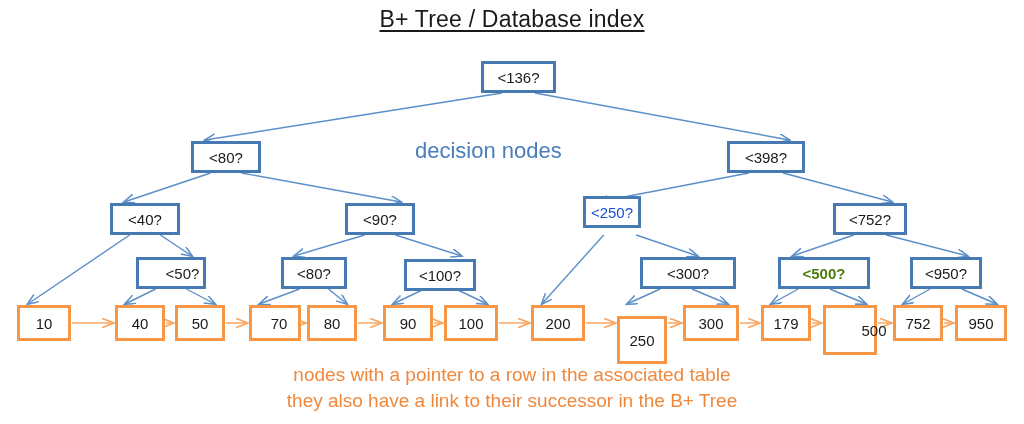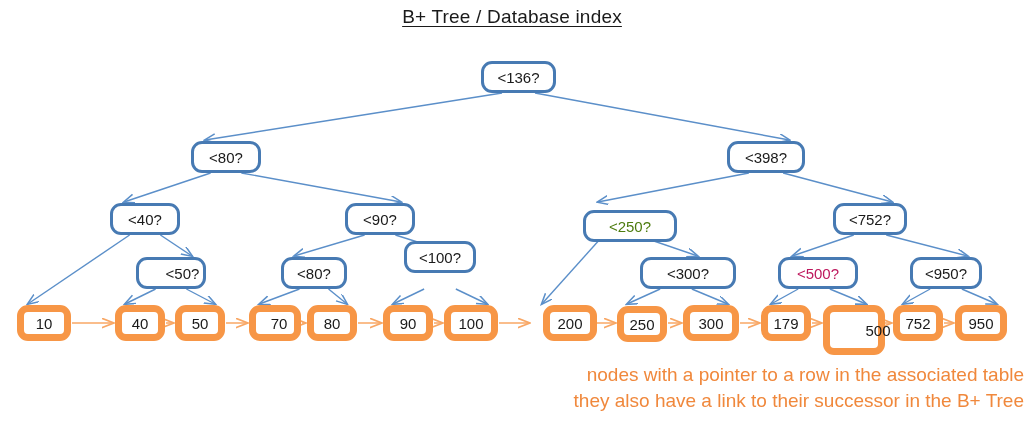--- a/index.html
+++ b/index.html
@@ -14,21 +14,21 @@
     background: #ffffff;
     overflow: hidden;
     font-family: "Liberation Sans", sans-serif;
   }
   #title {
     position: absolute;
     top: 6px;
     left: 0;
     width: 1024px;
     text-align: center;
-    font-size: 19px;
+    font-size: 23px;
     color: #1a1a1a;
     text-decoration: underline;
     text-underline-offset: 3px;
     letter-spacing: 0.2px;
   }
   svg#wires {
     position: absolute;
     top: 0;
     left: 0;
     width: 1024px;
@@ -38,45 +38,44 @@
   .node {
     position: absolute;
     box-sizing: border-box;
     display: flex;
     align-items: center;
     justify-content: center;
     background: #ffffff;
     font-size: 15px;
     color: #1a1a1a;
     white-space: nowrap;
-    border-radius: 11px;
   }
   .decision {
     border: 3px solid #477ab3;
     height: 32px;
   }
   .leaf {
-    border: 7px solid #14532d;
+    border: 3px solid #14532d;
     height: 36px;
     font-size: 15px;
   }
   #decision-label {
     position: absolute;
     left: 415px;
     top: 138px;
     font-size: 22px;
     color: #4a7ebb;
     white-space: nowrap;
   }
   #caption {
     position: absolute;
     left: 0;
     top: 362px;
     width: 1024px;
-    text-align: right;
+    text-align: center;
     color: #f0883c;
     font-size: 19px;
     line-height: 26px;
   }
   #caption div { white-space: nowrap; }
 </style>
 </head>
 <body>
 
 <div id="canvas">
@@ -136,45 +135,46 @@
         <line x1="944" y1="323" x2="953" y2="323" stroke="#f8a765" stroke-width="1.5" marker-end="url(#arrow-orange)"></line>
       </g>
   </svg>
 
   <div id="decision-node-layer">
       <div class="node decision" style="left: 481px; top: 61px; width: 75px; border-color: rgb(71, 122, 179); color: rgb(26, 26, 26);">&lt;136?</div>
       <div class="node decision" style="left: 191px; top: 141px; width: 70px; border-color: rgb(71, 122, 179); color: rgb(26, 26, 26);">&lt;80?</div>
       <div class="node decision" style="left: 727px; top: 141px; width: 78px; border-color: rgb(71, 122, 179); color: rgb(26, 26, 26);">&lt;398?</div>
       <div class="node decision" style="left: 110px; top: 203px; width: 70px; border-color: rgb(71, 122, 179); color: rgb(26, 26, 26);">&lt;40?</div>
       <div class="node decision" style="left: 345px; top: 203px; width: 70px; border-color: rgb(71, 122, 179); color: rgb(26, 26, 26);">&lt;90?</div>
-      <div class="node decision" style="left: 583px; top: 210px; width: 94px; border-color: rgb(71, 122, 179); color: #4d7c0f;">&lt;250?</div>
+      <div class="node decision" style="left: 583px; top: 196px; width: 58px; border-color: rgb(71, 122, 179); color: #1d4ed8;">&lt;250?</div>
       <div class="node decision" style="left: 833px; top: 203px; width: 74px; border-color: rgb(71, 122, 179); color: rgb(26, 26, 26);">&lt;752?</div>
       <div class="node decision" style="left: 136px; top: 257px; width: 70px; border-color: rgb(71, 122, 179); color: rgb(26, 26, 26); padding-left: 23px;">&lt;50?</div>
       <div class="node decision" style="left: 281px; top: 257px; width: 66px; border-color: rgb(71, 122, 179); color: rgb(26, 26, 26);">&lt;80?</div>
-      <div class="node decision" style="left: 404px; top: 241px; width: 72px; border-color: rgb(71, 122, 179); color: rgb(26, 26, 26);">&lt;100?</div>
+      <div class="node decision" style="left: 404px; top: 259px; width: 72px; border-color: rgb(71, 122, 179); color: rgb(26, 26, 26);">&lt;100?</div>
       <div class="node decision" style="left: 640px; top: 257px; width: 96px; border-color: rgb(71, 122, 179); color: rgb(26, 26, 26);">&lt;300?</div>
-      <div class="node decision" style="left: 778px; top: 257px; width: 80px; border-color: rgb(71, 122, 179); color: #be185d;">&lt;500?</div>
+      <div class="node decision" style="left: 778px; top: 257px; width: 92px; border-color: rgb(71, 122, 179); color: #4d7c0f; font-weight: bold;">&lt;500?</div>
       <div class="node decision" style="left: 910px; top: 257px; width: 72px; border-color: rgb(71, 122, 179); color: rgb(26, 26, 26);">&lt;950?</div>
     </div>
   <div id="leaf-node-layer">
       <div class="node leaf" style="left: 17px; top: 305px; width: 54px; height: 36px; border-color: rgb(247, 150, 70);">10</div>
       <div class="node leaf" style="left: 115px; top: 305px; width: 50px; height: 36px; border-color: rgb(247, 150, 70);">40</div>
       <div class="node leaf" style="left: 175px; top: 305px; width: 50px; height: 36px; border-color: rgb(247, 150, 70);">50</div>
       <div class="node leaf" style="left: 249px; top: 305px; width: 52px; height: 36px; border-color: rgb(247, 150, 70); padding-left: 8px;">70</div>
       <div class="node leaf" style="left: 307px; top: 305px; width: 50px; height: 36px; border-color: rgb(247, 150, 70);">80</div>
       <div class="node leaf" style="left: 383px; top: 305px; width: 50px; height: 36px; border-color: rgb(247, 150, 70);">90</div>
       <div class="node leaf" style="left: 444px; top: 305px; width: 54px; height: 36px; border-color: rgb(247, 150, 70);">100</div>
-      <div class="node leaf" style="left: 531px; top: 305px; width: 54px; height: 36px; border-color: rgb(247, 150, 70); margin-left: 12px;">200</div>
-      <div class="node leaf" style="left: 617px; top: 306px; width: 50px; height: 36px; border-color: rgb(247, 150, 70);">250</div>
+      <div class="node leaf" style="left: 531px; top: 305px; width: 54px; height: 36px; border-color: rgb(247, 150, 70);">200</div>
+      <div class="node leaf" style="left: 617px; top: 316px; width: 50px; height: 48px; border-color: rgb(247, 150, 70);">250</div>
       <div class="node leaf" style="left: 683px; top: 305px; width: 56px; height: 36px; border-color: rgb(247, 150, 70);">300</div>
       <div class="node leaf" style="left: 761px; top: 305px; width: 50px; height: 36px; border-color: rgb(247, 150, 70);">179</div>
       <div class="node leaf" style="left: 823px; top: 305px; width: 54px; height: 50px; border-color: rgb(247, 150, 70); padding-left: 48px;">500</div>
       <div class="node leaf" style="left: 893px; top: 305px; width: 50px; height: 36px; border-color: rgb(247, 150, 70);">752</div>
       <div class="node leaf" style="left: 955px; top: 305px; width: 52px; height: 36px; border-color: rgb(247, 150, 70);">950</div>
     </div>
 
+  <div id="decision-label">decision nodes</div>
 
   <div id="caption">
     <div>nodes with a pointer to a row in the associated table</div>
     <div>they also have a link to their successor in the B+ Tree</div>
   </div>
 
 </div>
 
 </body></html>

